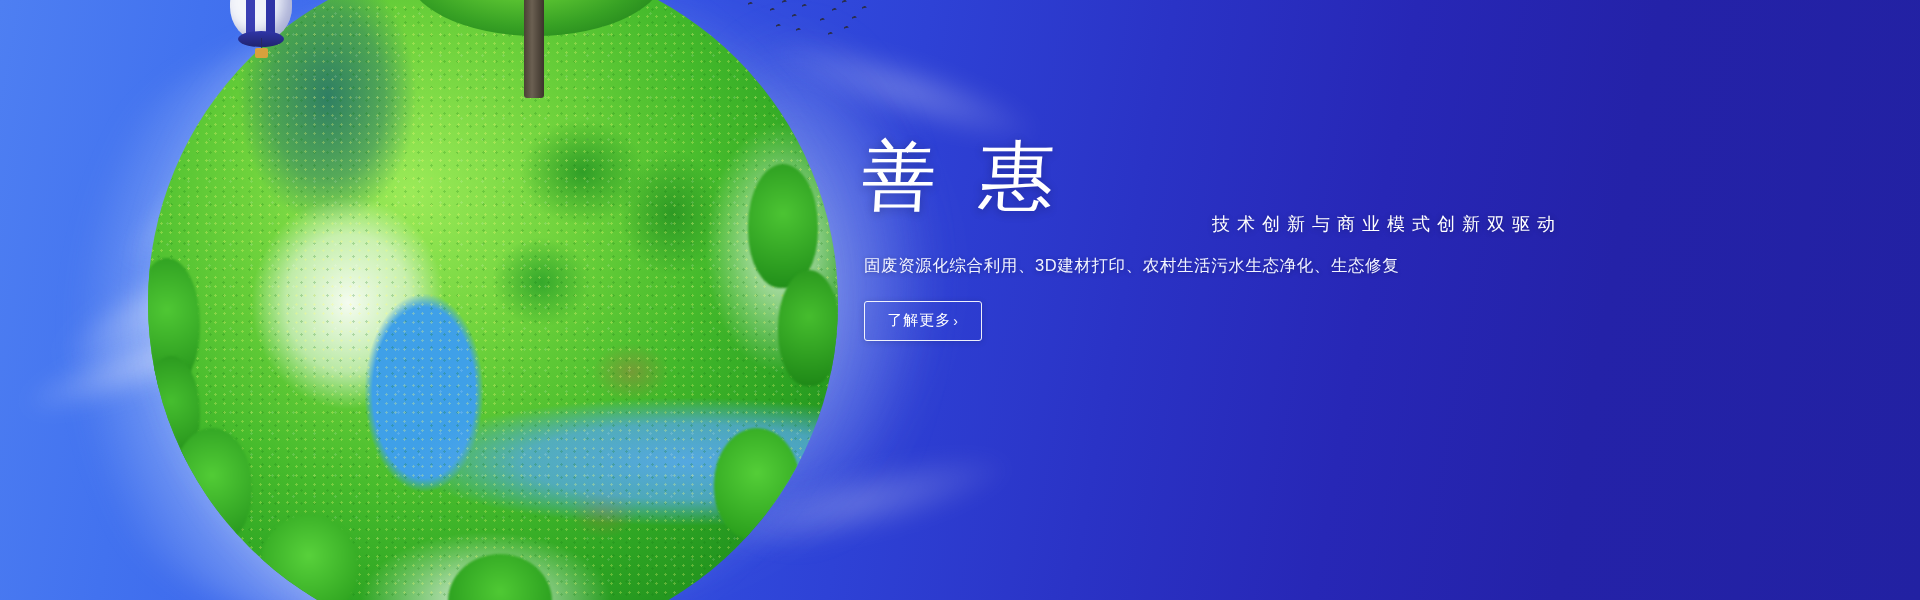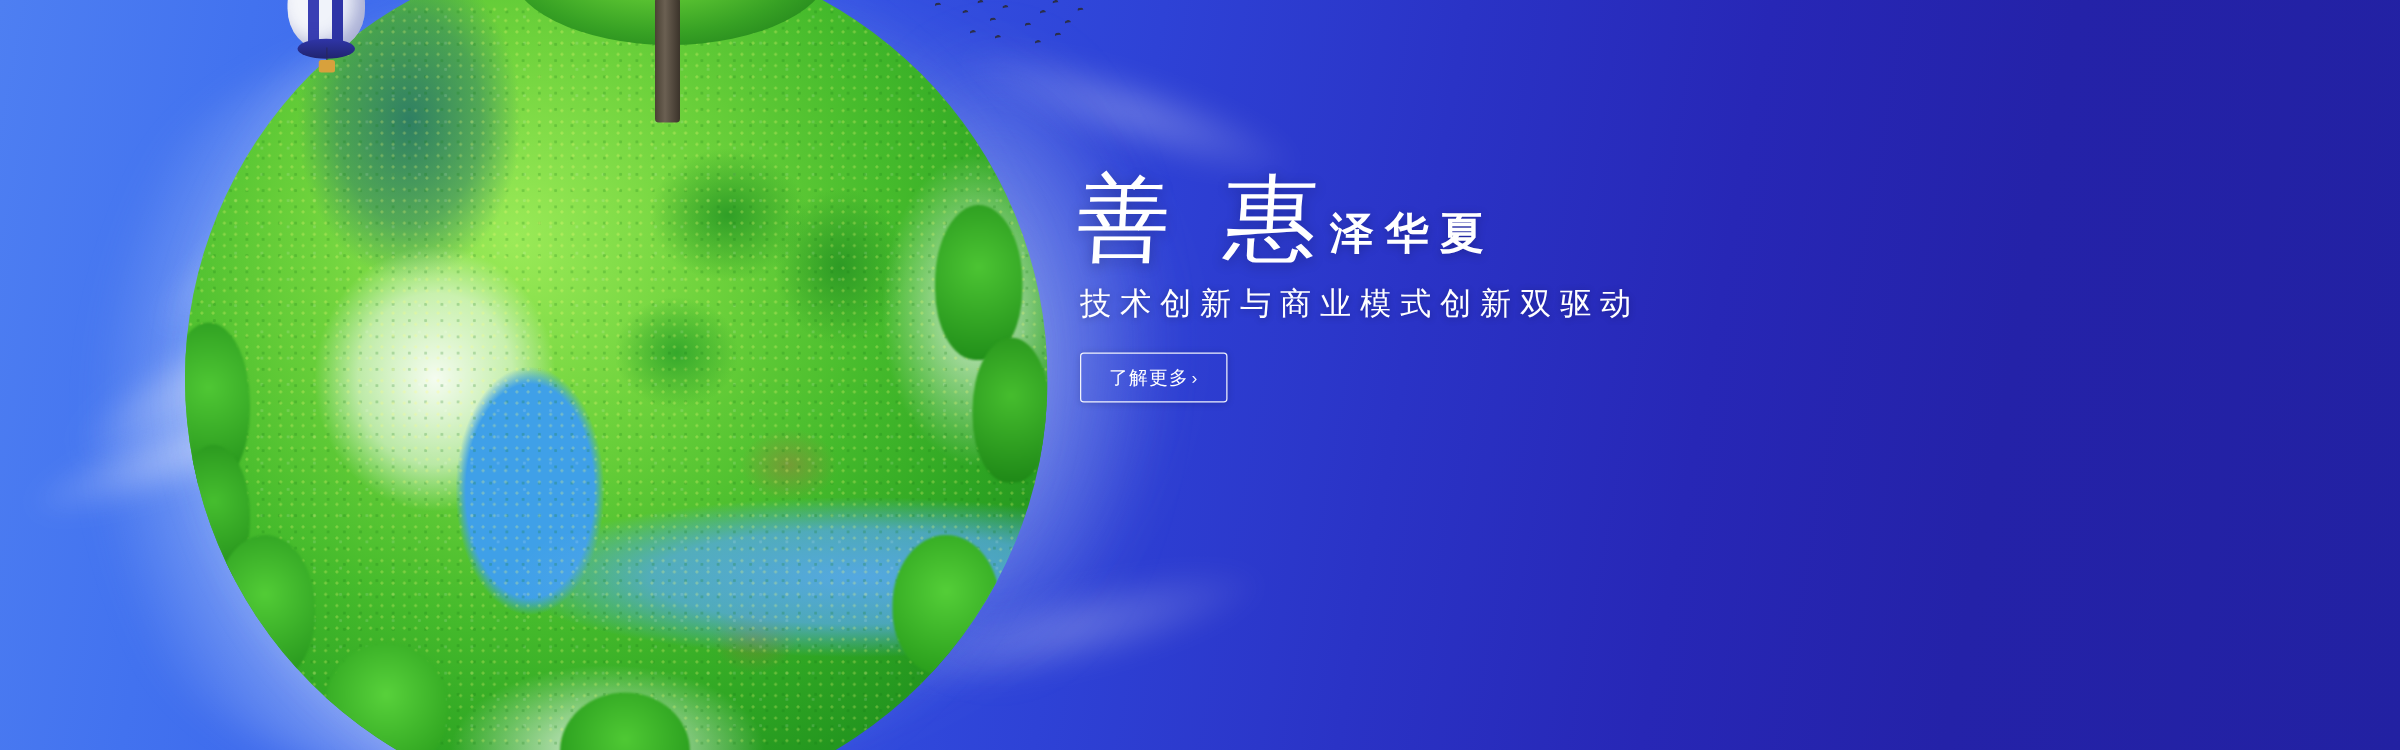--- a/index.html
+++ b/index.html
@@ -195,25 +195,26 @@
   .sub-chars{
     font-family:"Liberation Serif","DejaVu Serif",serif;
     font-size:35px;line-height:1;
     letter-spacing:9px;
     padding:0 0 8px 10px;
     text-shadow:0 2px 8px rgba(0,0,20,.25);
   }
   .gap{display:inline-block;width:44px;}
 
   .tagline{
-    margin:16px 0 0 2px;
-    font-size:25px;line-height:1.2;
+    margin:2px 0 0 2px;
+    font-size:18px;line-height:1.2;
     letter-spacing:7px;
     color:#ffffff;
     text-shadow:0 1px 6px rgba(0,0,25,.3);
+    text-align:right;
   }
   .desc{
     margin:18px 0 0 2px;
     font-size:16.5px;line-height:1.4;
     letter-spacing:.6px;
     color:#f2f4ff;
     text-shadow:0 1px 5px rgba(0,0,25,.3);
   }
   .cta{
     display:inline-flex;align-items:center;justify-content:center;
@@ -292,25 +293,25 @@
         <i style="left:100px;top:32px"></i>
     </div>
   </div>
 
   <div class="content">
 
     <h1 class="headline">
       <span class="brush">善</span>
       <span class="gap"></span>
       <span class="brush">惠</span>
-      <span class="sub-chars">泽华夏</span>
     </h1>
 
     <div class="tagline">技术创新与商业模式创新双驱动</div>
 
+    <div class="desc">固废资源化综合利用、3D建材打印、农村生活污水生态净化、生态修复</div>
 
     <a class="cta" href="#">
       <span>了解更多</span>
       <span class="chev">›</span>
     </a>
 
   </div>
 </div>
 
 </body></html>

